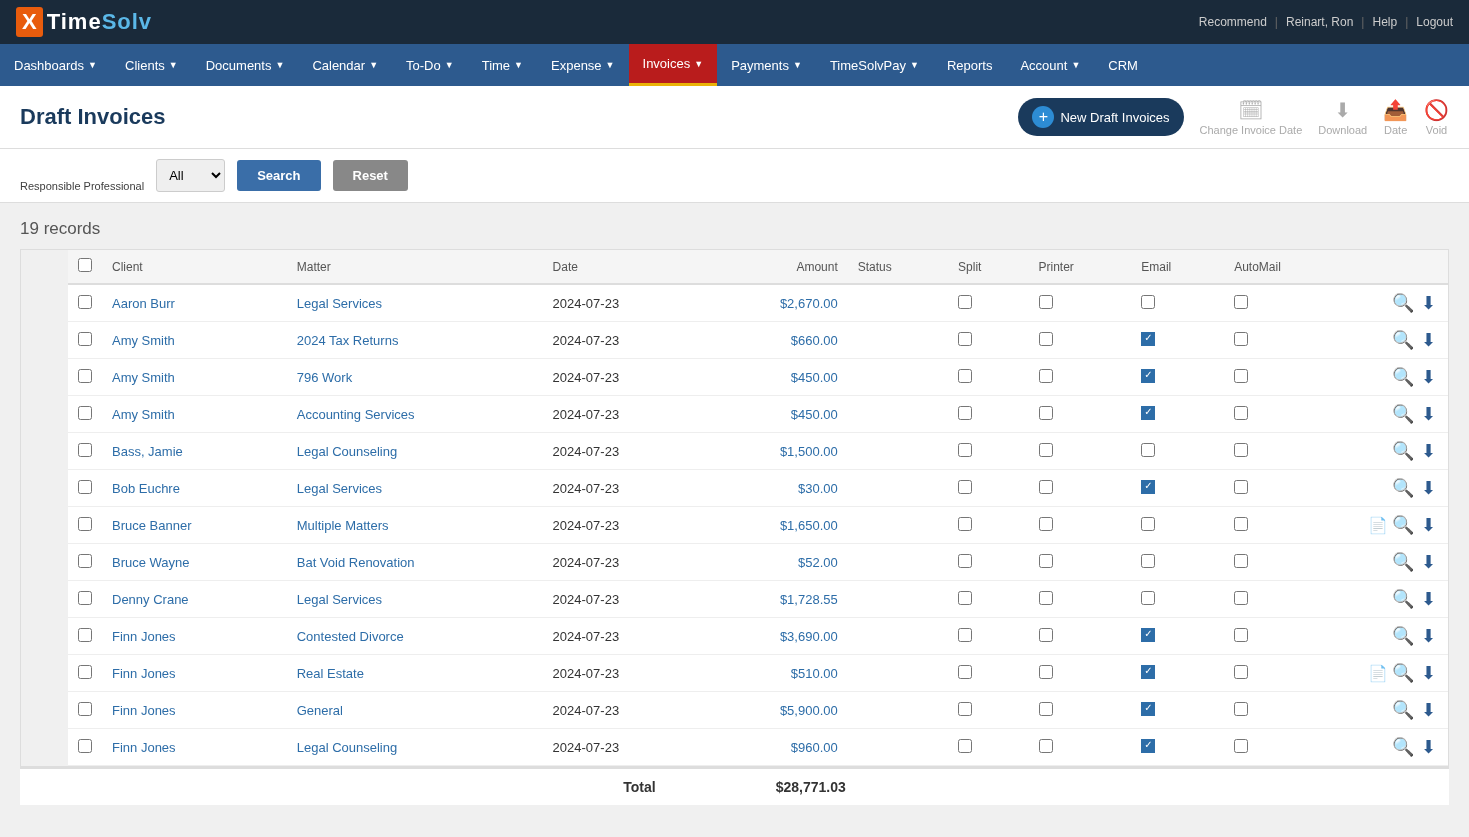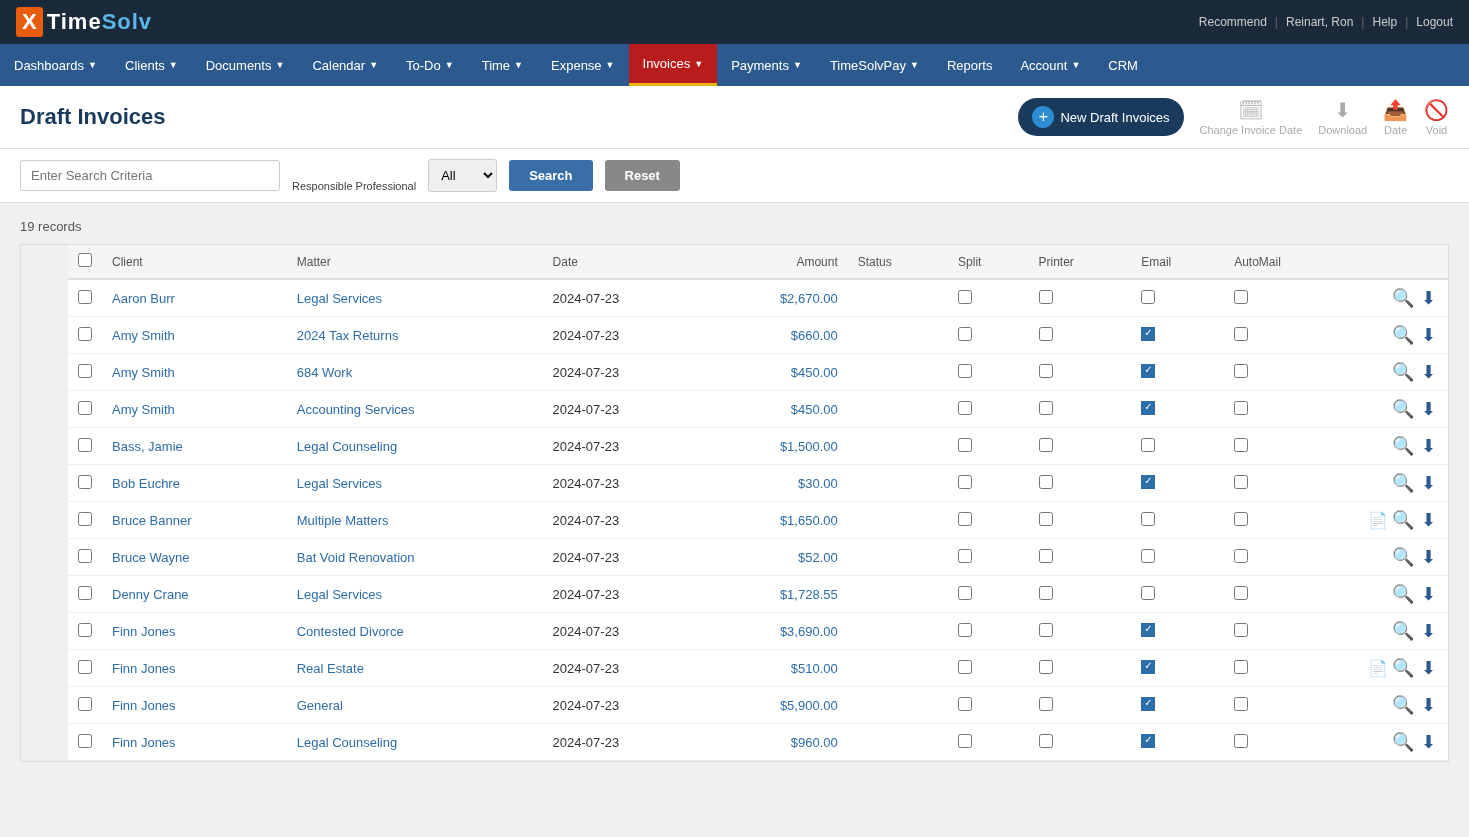--- a/index.html
+++ b/index.html
@@ -161,21 +161,21 @@
       cursor: pointer;
       font-size: 13px;
       font-weight: bold;
     }
 
     
     .content {
       padding: 16px 20px;
     }
     .records-count {
-      font-size: 13px;
+      font-size: 17px;
       color: #555;
       margin-bottom: 10px;
     }
 
     
     .invoice-table {
       width: 100%;
       border-collapse: collapse;
       background: white;
     }
@@ -298,21 +298,20 @@
       <span>Date</span>
     </div>
     <div class="action-btn">
       <span class="icon">🚫</span>
       <span>Void</span>
     </div>
   </div>
 </div>
 
 <div class="search-bar">
-  <input class="search-input" type="text" placeholder="Enter Search Criteria" style="">
   <span class="resp-label">Responsible Professional</span>
   <select class="resp-select">
     <option>All</option>
   </select>
   <button class="search-btn">Search</button>
   <button class="reset-btn">Reset</button>
 </div>
 
 <div class="content">
   <div class="records-count">19 records</div>
@@ -369,21 +368,21 @@
         <div class="actions-cell">
 
           <span class="action-icon">🔍</span>
           <span class="action-icon">⬇</span>
         </div>
       </td>
     </tr>
           <tr>
       <td><input type="checkbox" class="cb" style=""></td>
       <td><a class="client-link">Amy Smith</a></td>
-      <td><a class="matter-link">684 Work</a></td>
+      <td><a class="matter-link">796 Work</a></td>
       <td>2024-07-23</td>
       <td class="amount"><a class="amount-link">$450.00</a></td>
       <td></td>
       <td><input type="checkbox" class="cb" style=""></td>
       <td><input type="checkbox" class="cb" style=""></td>
       <td><span class="cb-checked"></span></td>
       <td><input type="checkbox" class="cb" style=""></td>
       <td>
         <div class="actions-cell">
 
@@ -579,13 +578,17 @@
 
           <span class="action-icon">🔍</span>
           <span class="action-icon">⬇</span>
         </div>
       </td>
     </tr>
         </tbody>
     </table>
   </div>
 
+  <div class="table-footer">
+    <span class="total-label">Total</span>
+    <span class="total-amount">$28,771.03</span>
+  </div>
 </div>
 
 </body></html>

